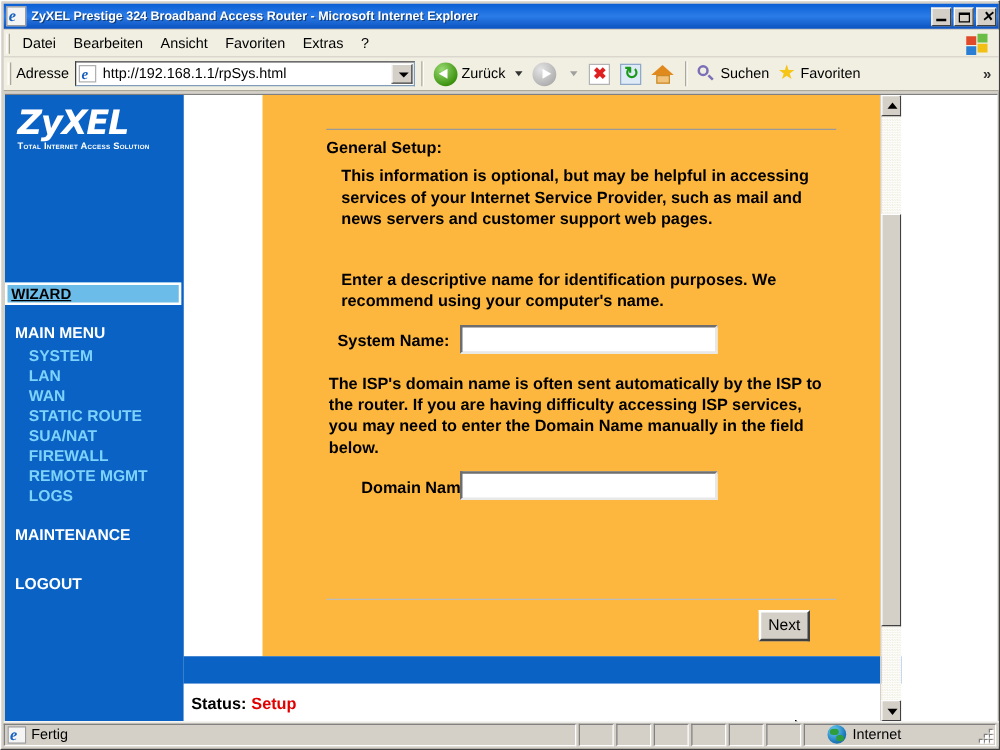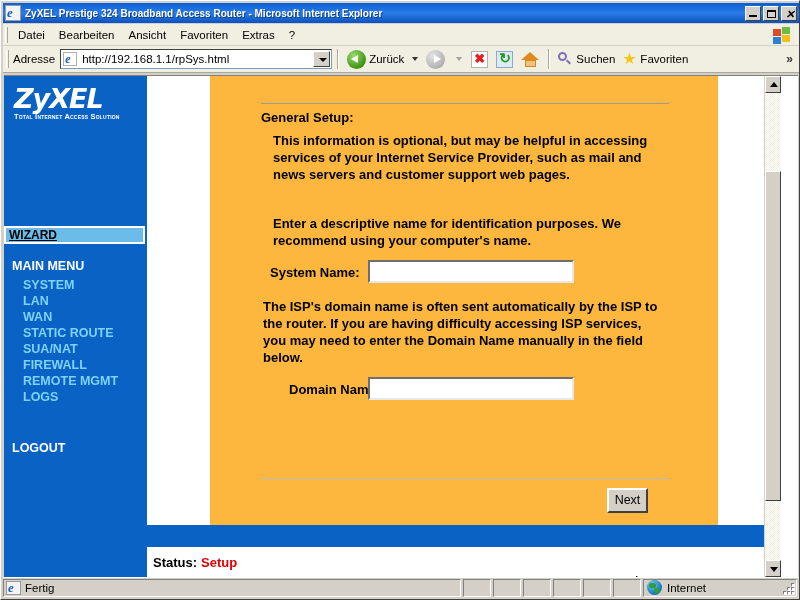--- a/index.html
+++ b/index.html
@@ -168,21 +168,21 @@
   .chev { margin-left:auto; margin-right:6px; font-size:12px; font-weight:bold; color:#333;}
 
   
   #viewport {
     position:absolute; left:3px; top:74px; width:794px; height:502px;
     background:#fff;
     border-top:1px solid #808080;
     overflow:hidden;
   }
   #page {
-    position:absolute; left:0; top:0; width:777px; height:501px;
+    position:absolute; left:0; top:0; width:717px; height:501px;
     background:#fff; overflow:hidden;
   }
 
   
   #sidebar {
     position:absolute; left:0; top:0; width:143px; height:501px;
     background:#0a62c4;
   }
   #logo { padding:8px 0 0 10px; }
   #logo .zy {
@@ -317,21 +317,21 @@
   }
   #sb-main { width:458px; padding-left:2px; }
   #sb-e {
     width:15px;height:14px; position:relative; flex:none; margin-right:4px;
     background:#f4f4f4; border:1px solid #9a9a9a;
   }
   #sb-e .e { position:absolute; left:1px; top:-2px; font-size:13px; font-weight:bold;
              color:#1860c0; font-family:"Liberation Serif", serif; font-style:italic;}
   #sb-label { font-size:11.5px; color:#000; }
   .sb-small { width:28px; }
-  #sb-zone { flex:1; padding-left:3px; }
+  #sb-zone { flex:1; padding-left:18px; }
   #globe {
     width:15px; height:15px; border-radius:50%; flex:none; margin-right:5px;
     background: radial-gradient(circle at 35% 30%, #6fd0f5, #1f7dc0 60%, #10528c);
     position:relative; overflow:hidden;
   }
   #globe:after {
     content:""; position:absolute; left:2px; top:3px; width:7px;height:5px;
     background:#2e9d3c; border-radius:40%;
   }
   #globe:before {
@@ -450,20 +450,21 @@
           <div class="nav-head">MAIN MENU</div>
           <div class="nav-link">SYSTEM</div>
           <div class="nav-link">LAN</div>
           <div class="nav-link">WAN</div>
           <div class="nav-link">STATIC ROUTE</div>
           <div class="nav-link">SUA/NAT</div>
           <div class="nav-link">FIREWALL</div>
           <div class="nav-link">REMOTE MGMT</div>
           <div class="nav-link">LOGS</div>
           <div class="nav-gap"></div>
+          <div class="nav-head">MAINTENANCE</div>
           <div class="nav-gap2"></div>
           <div class="nav-head">LOGOUT</div>
         </div>
       </div>
 
       <div id="content">
         <div class="hr-top"></div>
 
         <div class="ctext" id="gs-title">General Setup:</div>
         <div class="ctext" id="para1">This information is optional, but may be helpful in accessing services of your Internet Service Provider, such as mail and news servers and customer support web pages.</div>

